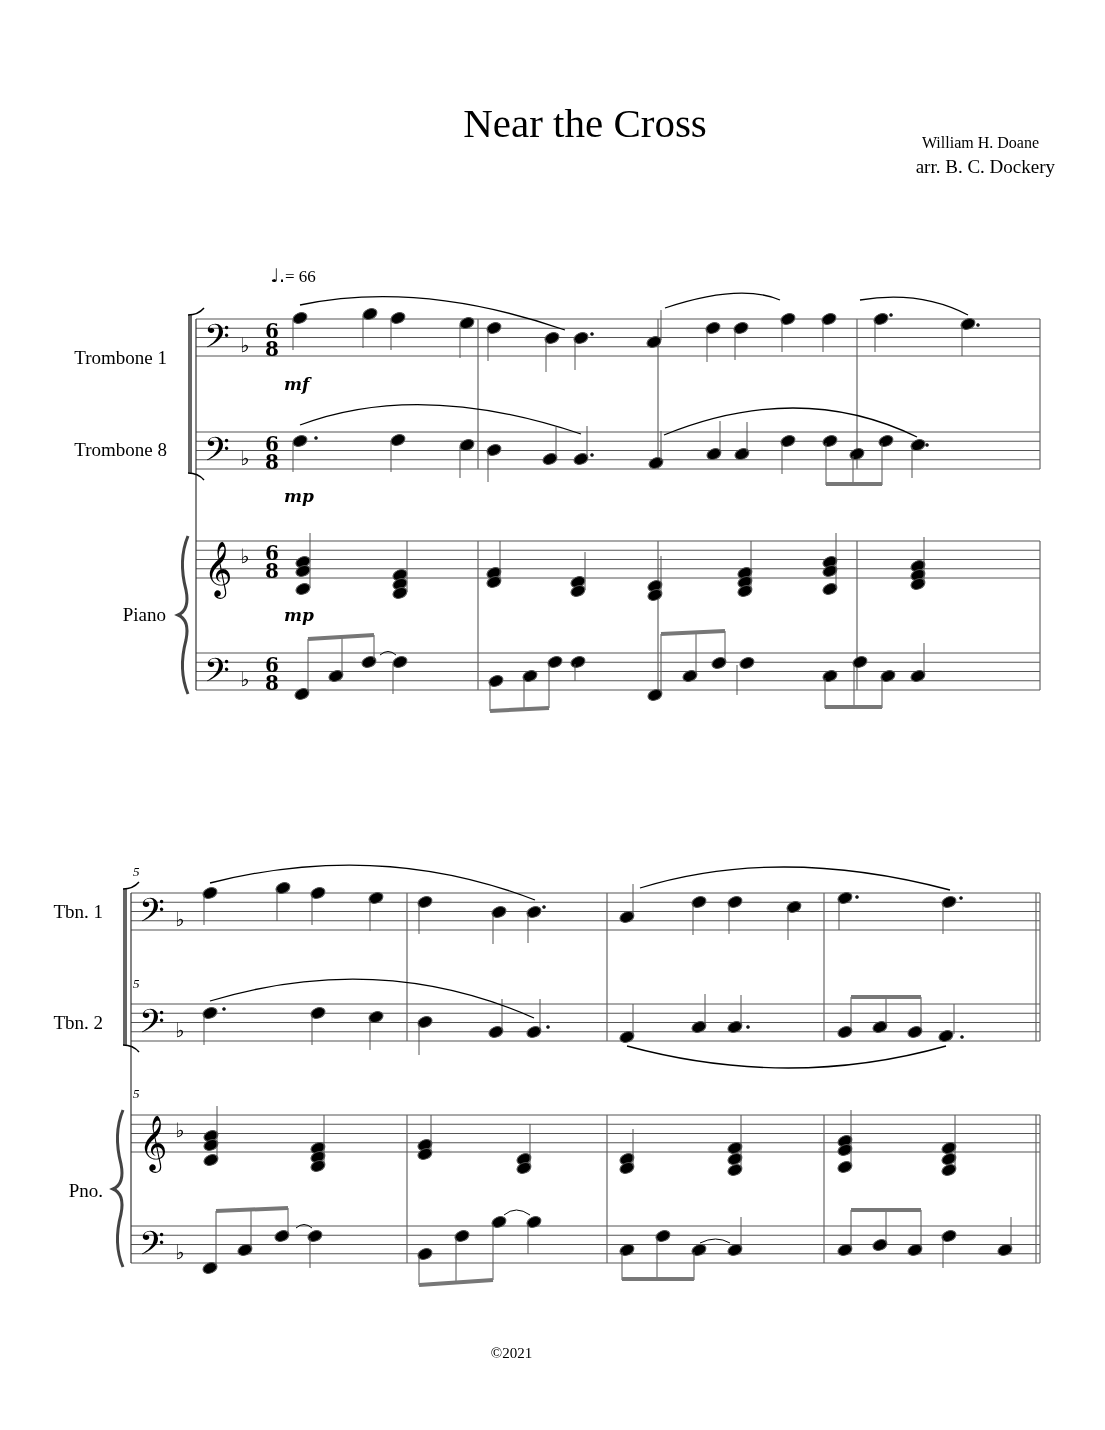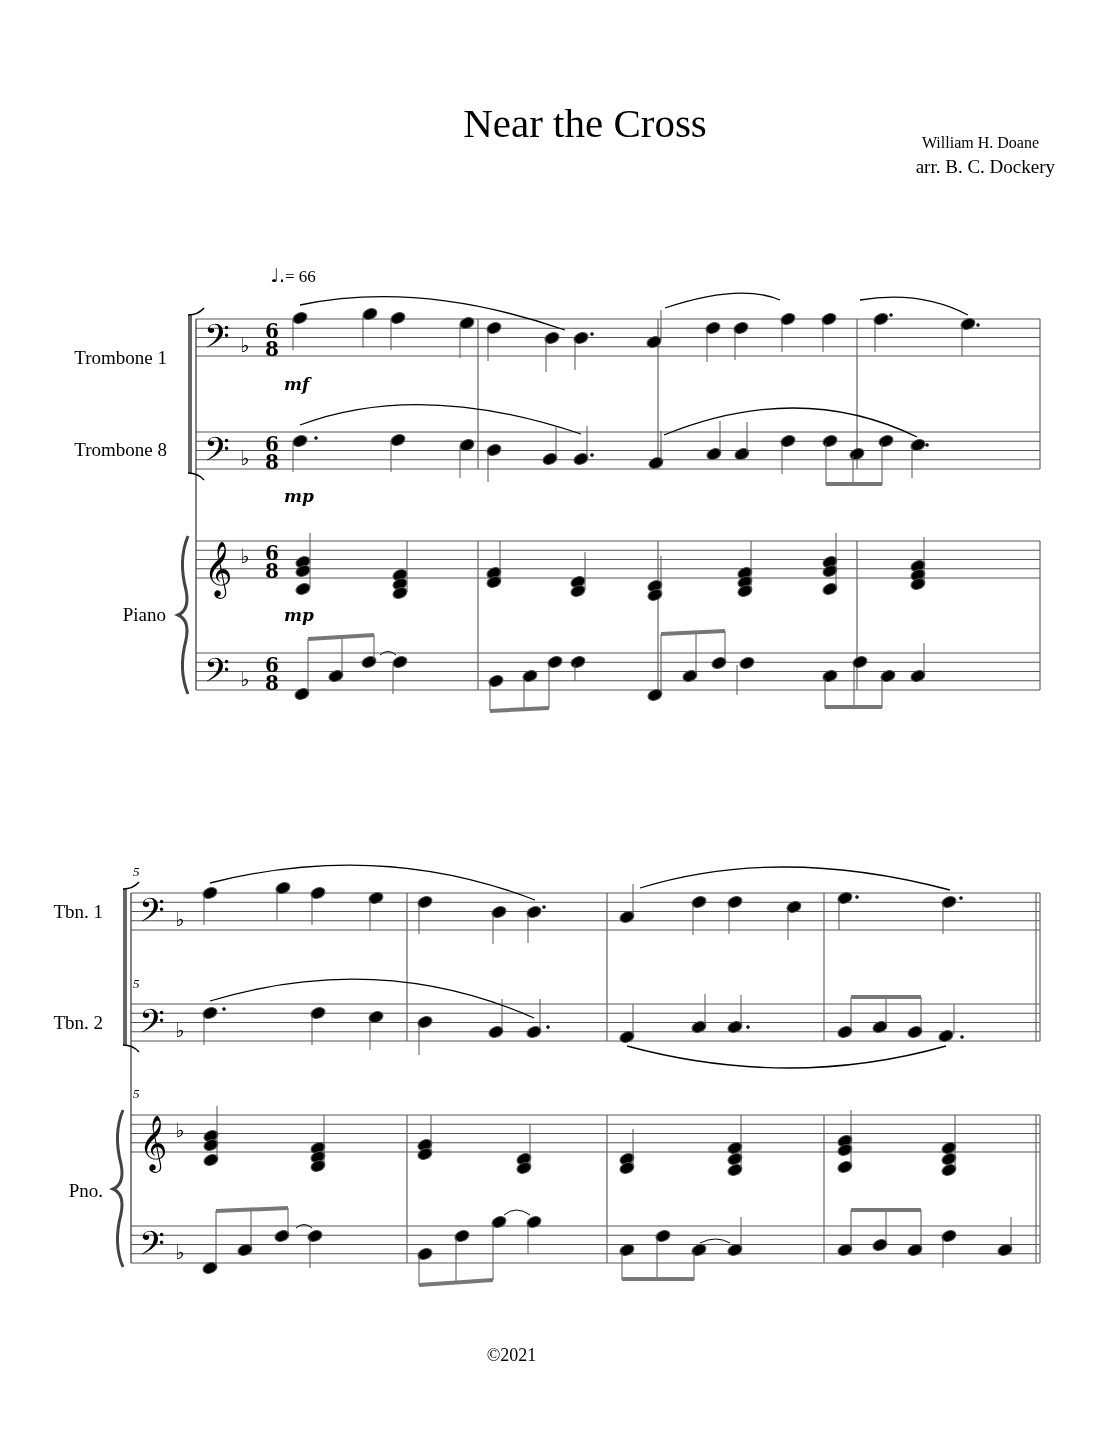--- a/index.html
+++ b/index.html
@@ -4,21 +4,21 @@
 <style>
   html, body { margin: 0; padding: 0; background: #ffffff; }
   body { width: 1105px; height: 1430px; position: relative; overflow: hidden;
          font-family: "Liberation Serif", "DejaVu Serif", serif; color: #000; }
   .abs { position: absolute; }
   #title { left: 0; width: 1170px; top: 98px; text-align: center; font-size: 41px; line-height: 50px; }
   #composer { right: 66px; top: 132px; font-size: 16px; line-height: 22px; text-align: center; }
   #arranger { right: 50px; top: 156px; font-size: 19px; line-height: 22px; text-align: left; }
   .tempo { left: 270px; top: 264px; font-size: 17px; text-align: center; }
   .inst { font-size: 19px; text-align: right; width: 140px; }
-  #copyright { left: 0; width: 1023px; top: 1345px; text-align: center; font-size: 18px; }
+  #copyright { left: 0; width: 1023px; top: 1345px; text-align: center; font-size: 15px; }
   svg { position: absolute; left: 0; top: 0; }
   .dyn { font-family: "DejaVu Serif", serif; font-weight: bold; font-style: italic; font-size: 17px; }
   .mnum { font-style: italic; font-size: 13px; }
 </style>
 </head>
 <body>
 
 <div id="title" class="abs">Near the Cross</div>
 <div id="composer" class="abs">William H. Doane</div>
 <div id="arranger" class="abs">arr. B. C. Dockery</div>

